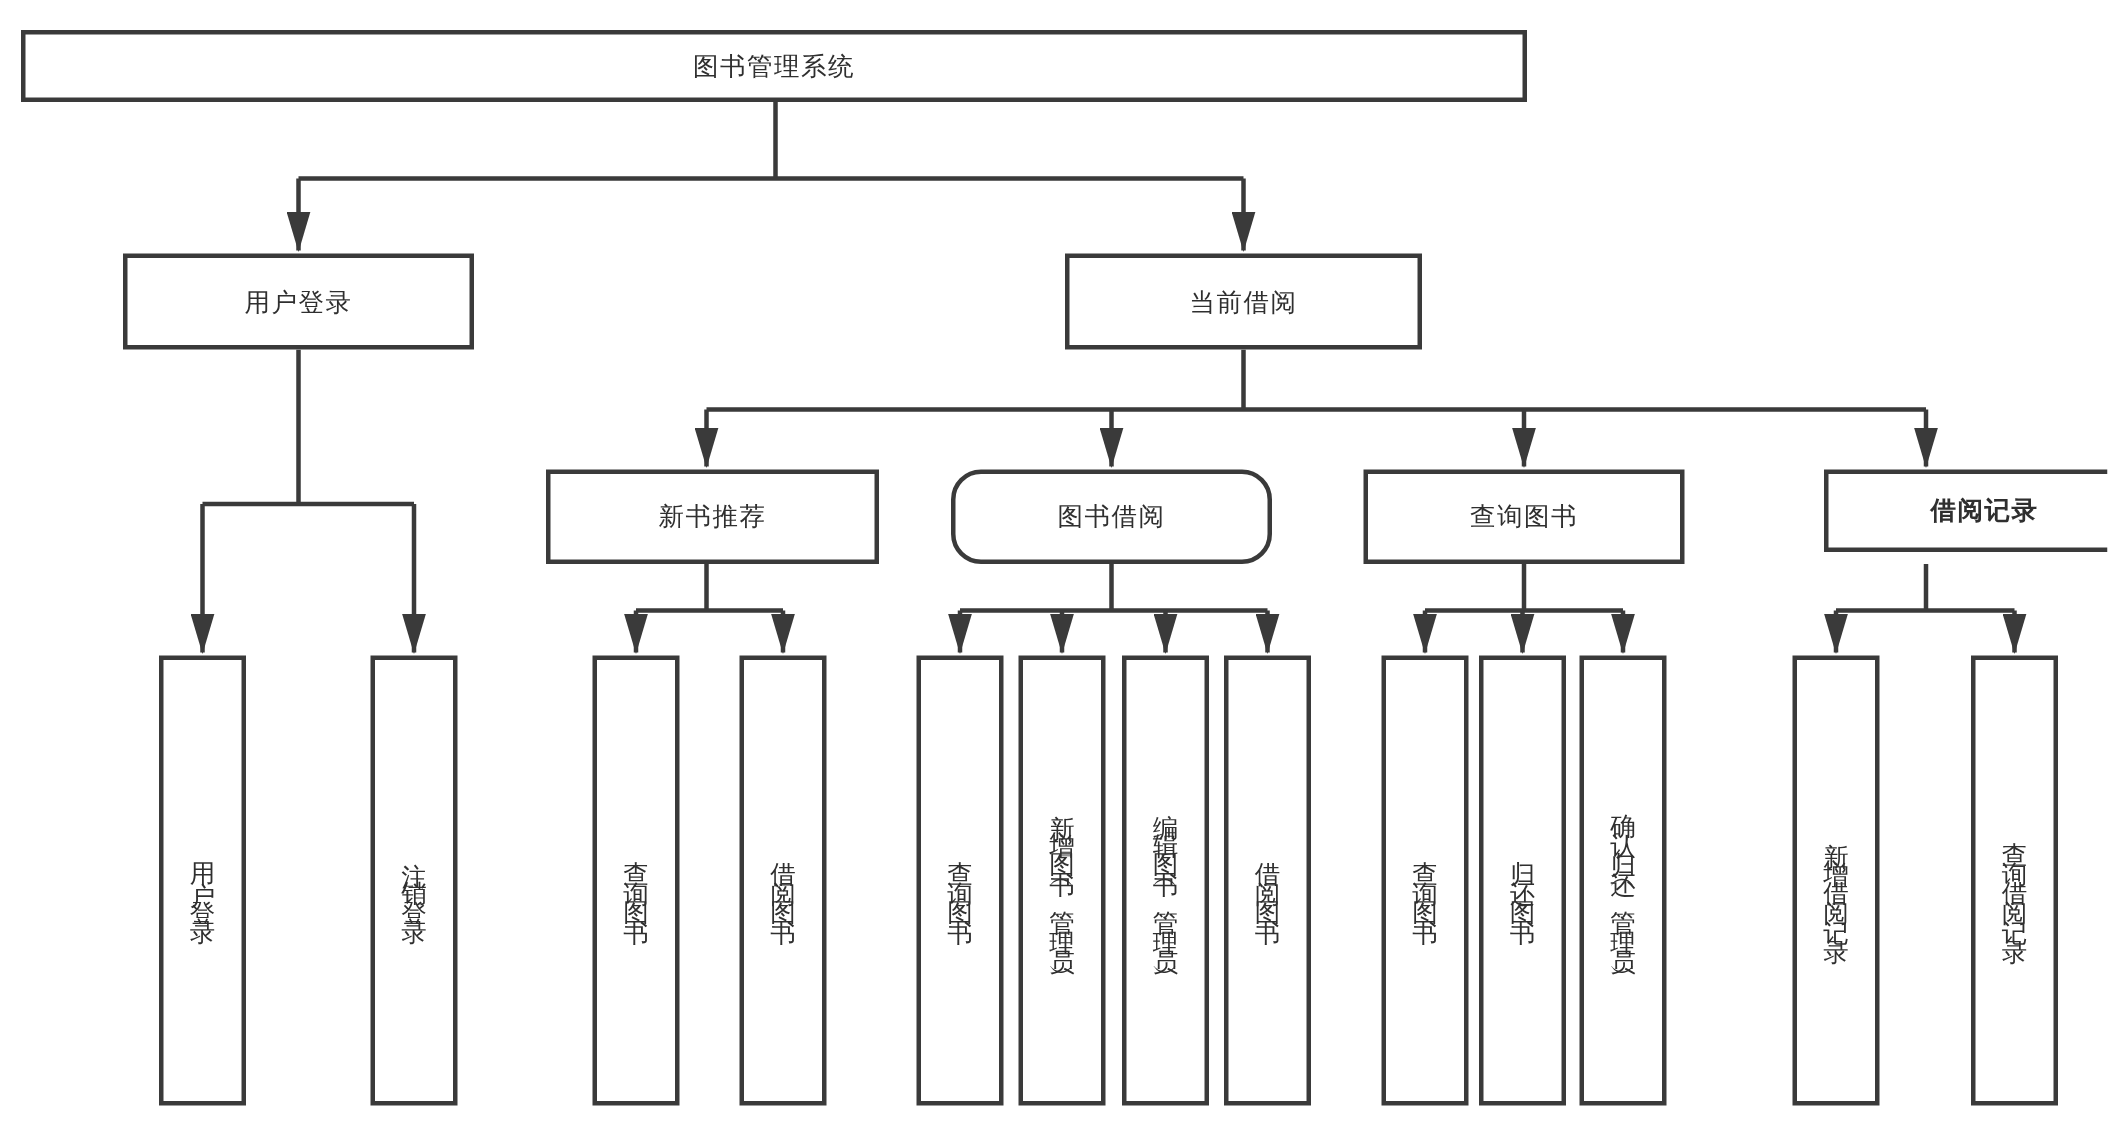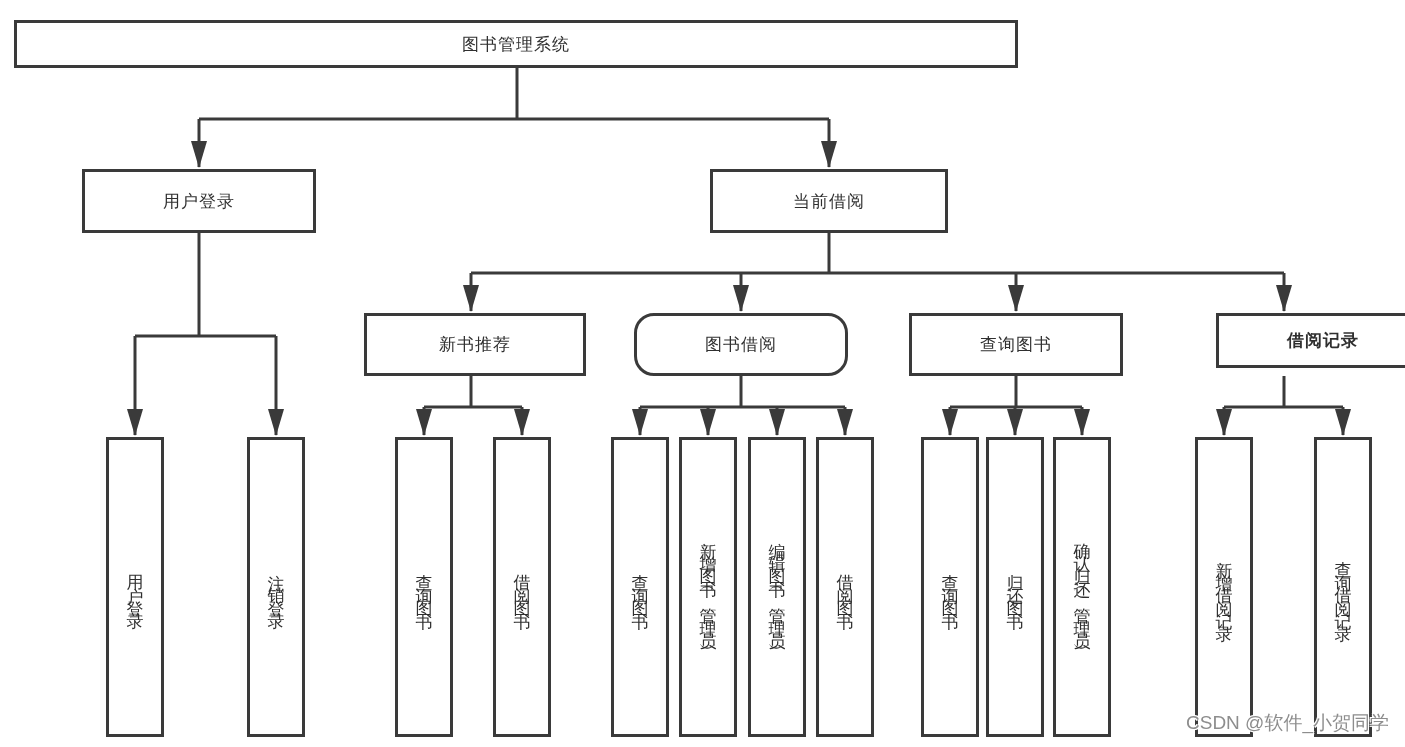--- a/index.html
+++ b/index.html
@@ -160,15 +160,14 @@
   <div class="box vbox leaf l11">
     <span class="lbl">确认归还（管理员）</span>
   </div>
   <div class="box vbox leaf l12">
     <span class="lbl">新增借阅记录</span>
   </div>
   <div class="box vbox leaf l13">
     <span class="lbl">查询借阅记录</span>
   </div>
 
-  <div id="watermark">CSDN @软件_小贺同学</div>
 
 </div>
 
 </body></html>

